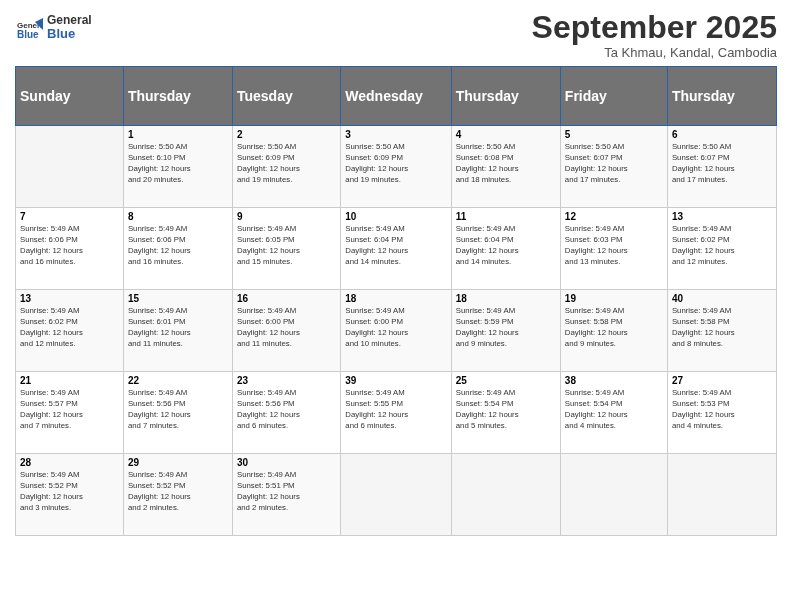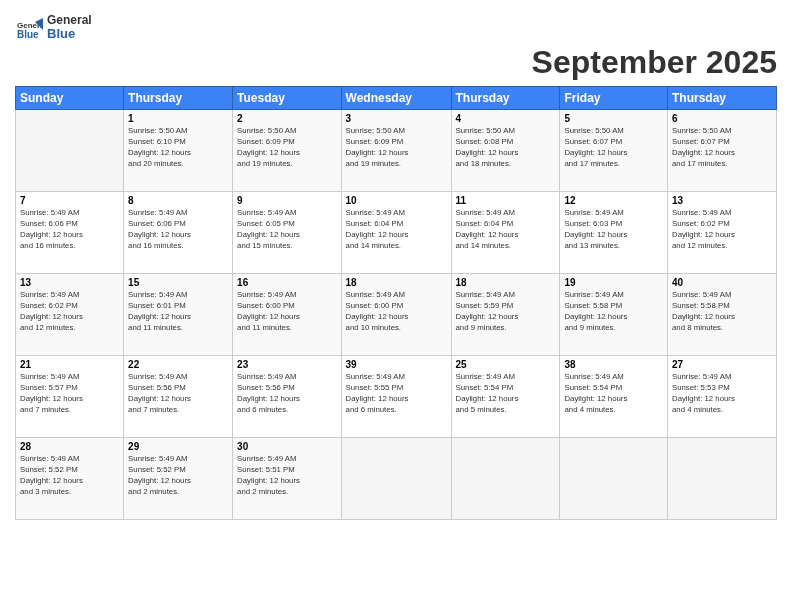--- a/index.html
+++ b/index.html
@@ -40,37 +40,36 @@
       margin-right: 4px;
     }
     .title-section {
       text-align: right;
     }
     .month-title {
       font-size: 32px;
       font-weight: bold;
       color: #333;
       line-height: 1.1;
-      margin-top: 35px;
     }
     .subtitle {
       font-size: 13px;
       color: #555;
     }
     table {
       width: 100%;
       border-collapse: collapse;
       font-size: 8.5px;
     }
     thead tr th {
-      background: #3b82f6;
+      background: #737373;
       color: #fff;
-      padding: 4px 4px;
+      padding: 21px 4px;
       text-align: left;
-      font-size: 12px;
+      font-size: 14px;
       font-weight: bold;
       border: 1px solid #2960a8;
     }
     tbody tr td {
       border: 1px solid #ccc;
       vertical-align: top;
       padding: 3px 4px;
       width: 113px;
       min-height: 70px;
       height: 82px;
@@ -108,20 +107,21 @@
         <text x="2" y="24" font-size="10" font-weight="bold" fill="#2960a8">Blue</text>
         <polygon points="20,8 28,4 28,16" fill="#2960a8"></polygon>
       </svg>
       <div class="logo-text">
         <span style="color:#333;font-size:12px;">General</span>
         <span style="color:#2960a8;font-size:13px;">Blue</span>
       </div>
     </div>
     <div class="title-section">
       <div class="month-title">September 2025</div>
+      <div class="subtitle">Ta Khmau, Kandal, Cambodia</div>
     </div>
   </div>
 
   <table>
     <thead>
       <tr>
       <th>Sunday</th>
           <th>Thursday</th>
           <th>Tuesday</th>
           <th>Wednesday</th>

